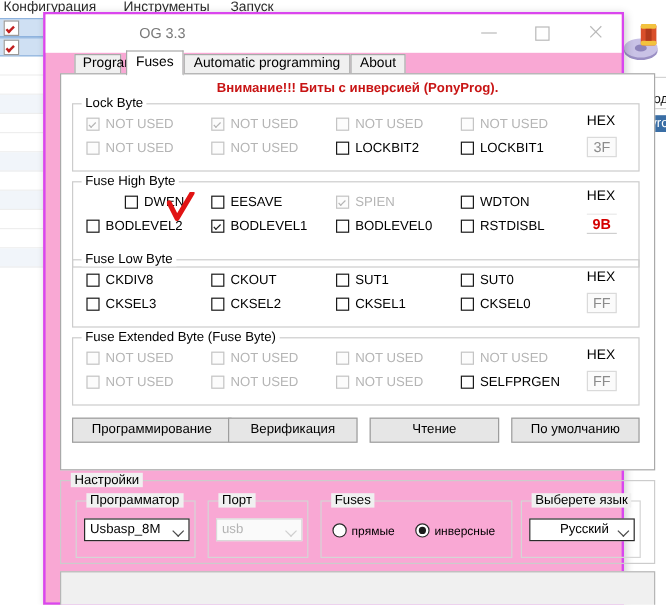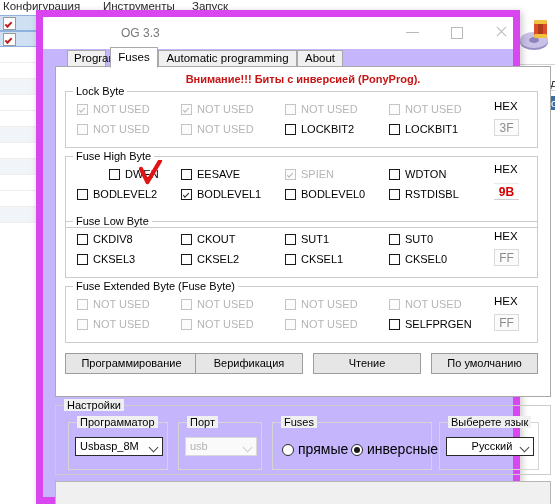--- a/index.html
+++ b/index.html
@@ -25,22 +25,22 @@
     transform:rotate(-45deg);}
   #bg-right{position:absolute;left:520px;top:15px;width:35px;height:489px;background:#ffffff;}
   #bg-icon{position:absolute;left:519px;top:18px;width:36px;height:34px;}
   #bg-txt1{position:absolute;left:521px;top:77px;font-size:11px;color:#111;white-space:nowrap;}
   #bg-txt2{position:absolute;left:519px;top:96px;font-size:11px;color:#ffffff;background:#3a6ea5;
     padding:1px 2px;white-space:nowrap;}
   #bg-hline{position:absolute;left:519px;top:64px;width:36px;height:1px;background:#d3d3d3;}
   #bg-hline2{position:absolute;left:519px;top:90px;width:36px;height:1px;background:#d3d3d3;}
 
   
-  #win{position:absolute;left:36px;top:10px;width:484px;height:494px;background:#c4b5fd;
-    border:7px solid #d946ef;box-shadow:2px 2px 7px rgba(0,0,0,.22);box-sizing:border-box;}
+  #win{position:absolute;left:36px;top:10px;width:484px;height:494px;background:#f9a8d4;
+    border:2px solid #d946ef;box-shadow:2px 2px 7px rgba(0,0,0,.22);box-sizing:border-box;}
   #titlebar{height:32px;background:#ffffff;position:relative;}
   #title-text{position:absolute;left:78px;top:9px;font-size:12px;color:#787878;}
   .wbtn{position:absolute;top:0;width:44px;height:30px;cursor:default;}
   .wbtn i{position:absolute;display:block;}
   #btn-min{left:348px;}
   #btn-min i{left:15px;top:15px;width:13px;height:1px;background:#b9b9b9;}
   #btn-max{left:392px;}
   #btn-max i{left:16px;top:10px;width:10px;height:10px;border:1px solid #b9b9b9;}
   #btn-close{left:436px;}
   #btn-close i{left:16px;top:14px;width:13px;height:1px;background:#b9b9b9;}
@@ -89,21 +89,21 @@
     box-sizing:border-box;}
   #settings .lg{position:absolute;left:8px;top:-7px;background:#f0f0f0;padding:0 3px;font-size:11px;}
   .sgrp{position:absolute;top:16px;height:48px;border:1px solid #d5d5d5;box-sizing:border-box;}
   .sgrp .lg{position:absolute;left:6px;top:-7px;background:#f0f0f0;padding:0 3px;font-size:11px;color:#000;}
   .combo{position:absolute;height:19px;border:1px solid #2a2a2a;background:#ffffff;box-sizing:border-box;
     font-size:11px;line-height:17px;padding-left:4px;color:#000;}
   .combo.dis{border:1px solid #d9d9d9;background:#fafafa;color:#b3b3b3;}
   .combo .arw{position:absolute;right:5px;top:6px;width:6px;height:6px;border-right:1.4px solid #4a4a4a;
     border-bottom:1.4px solid #4a4a4a;transform:rotate(45deg);}
   .combo.dis .arw{border-color:#cfcfcf;}
-  .radio{position:absolute;font-size:14px;white-space:nowrap;}
+  .radio{position:absolute;font-size:10px;white-space:nowrap;}
   .rd{display:inline-block;width:12px;height:12px;border:1.4px solid #2b2b2b;border-radius:50%;
     background:#fff;vertical-align:-2px;margin-right:4px;position:relative;box-sizing:border-box;}
   .rd.on:after{content:"";position:absolute;left:2px;top:2px;width:6px;height:6px;border-radius:50%;background:#1a1a1a;}
   #logpanel{position:absolute;left:-12px;top:464px;width:496px;height:60px;background:#f0f0f0;
     border:1px solid #b6b6b6;box-sizing:border-box;}
   #winbody{position:absolute;left:24px;top:0px;width:484px;height:494px;}
 </style>
 </head>
 <body>
 

